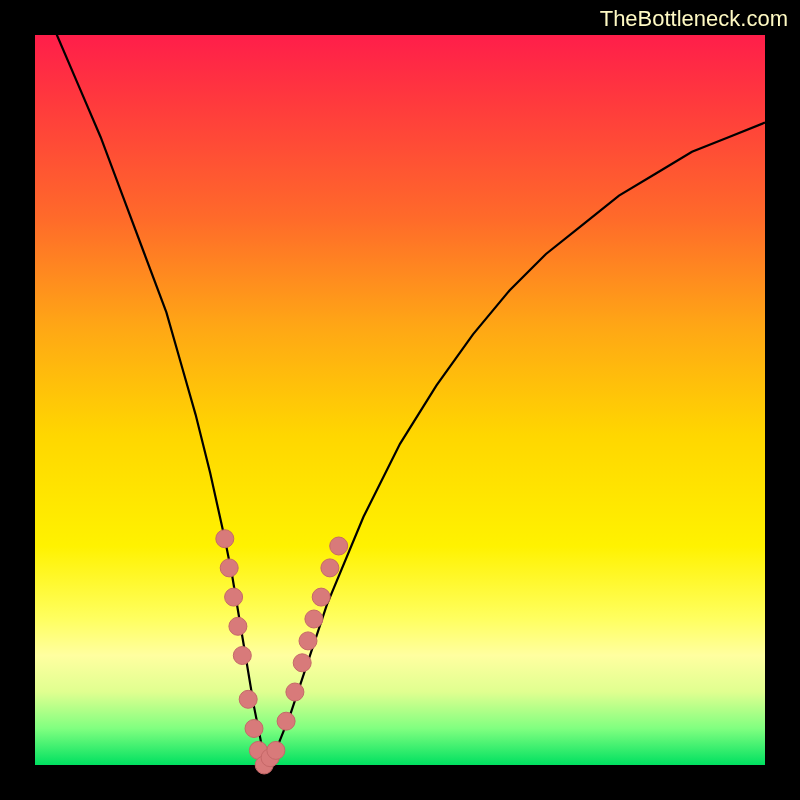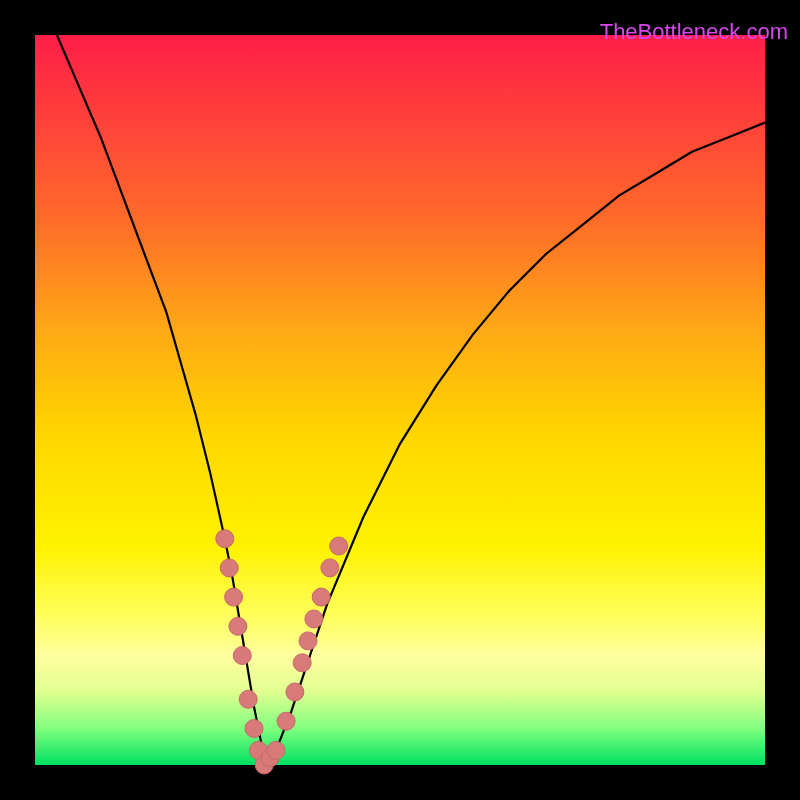--- a/index.html
+++ b/index.html
@@ -25,23 +25,23 @@
       #ffd700 55%,
       #fff200 70%,
       #ffff60 80%,
       #ffffa0 85%,
       #e0ff90 90%,
       #80ff80 95%,
       #00e060 100%);
   }
   .watermark {
     position: absolute;
-    top: 19px;
+    top: 6px;
     right: 12px;
-    color: #d946ef;
+    color: #fef9c3;
     font-size: 22px;
     font-weight: 500;
     z-index: 10;
   }
   svg.curve {
     position: absolute;
     left: 35px;
     top: 35px;
     width: 730px;
     height: 730px;

